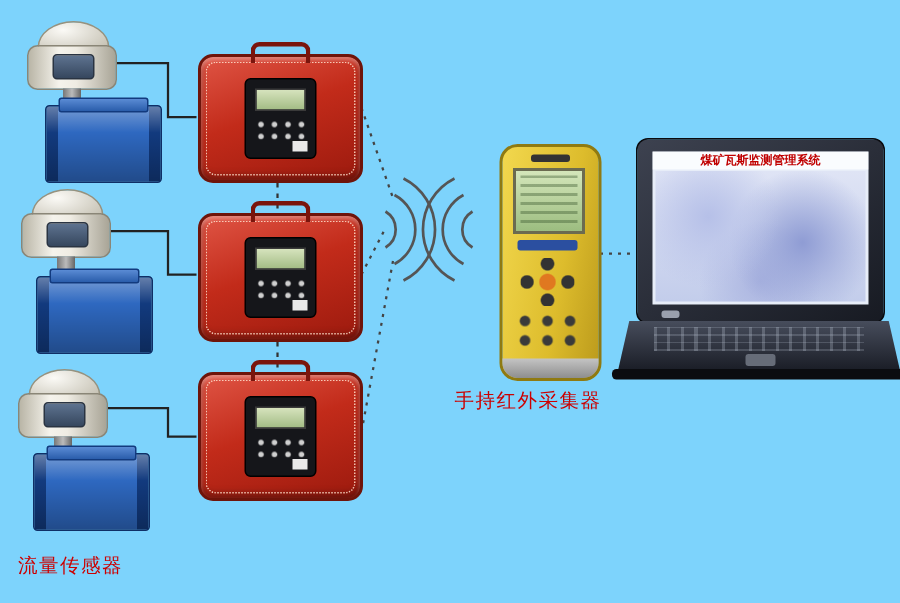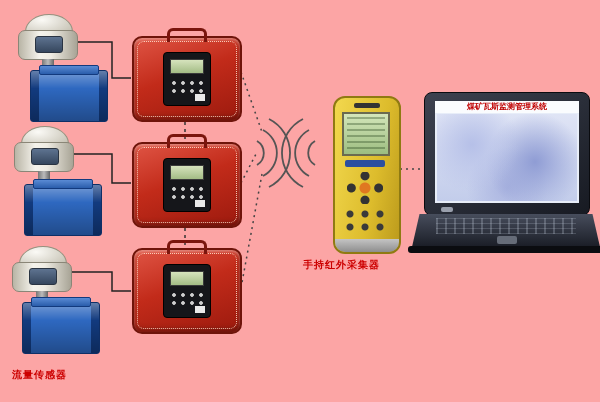--- a/index.html
+++ b/index.html
@@ -1,17 +1,17 @@
 <!DOCTYPE html>
 <html><head>
 <meta charset="utf-8">
 <style>
   html,body{margin:0;padding:0;background:#fff;}
   body{width:600px;height:402px;overflow:hidden;font-family:"Liberation Sans",sans-serif;}
-  #stage{position:relative;width:600px;height:402px;background:#fca5a5;}
+  #stage{position:relative;width:600px;height:402px;background:#7dd3fc;}
 
   
   #wires{position:absolute;left:0;top:0;z-index:1;}
 
   
   .sensor-group{position:absolute;z-index:2;}
   .xmtr{position:absolute;width:60px;height:56px;}
   .xmtr-cap{position:absolute;top:0;left:7px;width:46px;height:20px;
     border-radius:50% 50% 40% 40% / 80% 80% 20% 20%;
     background:radial-gradient(ellipse at 35% 25%,#fbfaf6,#c6c2b4 85%);
@@ -96,21 +96,21 @@
   .laptop-base::before{content:"";position:absolute;left:13%;right:13%;top:4px;height:16px;
     background:
       repeating-linear-gradient(90deg,rgba(200,210,225,.25) 0 2px,transparent 2px 9px),
       repeating-linear-gradient(0deg,rgba(200,210,225,.2) 0 1px,transparent 1px 5px);}
   .laptop-base::after{content:"";position:absolute;left:45%;width:11%;bottom:3px;height:8px;
     background:#666c78;border-radius:2px;}
   .laptop-bottom{position:absolute;left:408px;top:246px;width:196px;height:7px;z-index:2;
     background:#0b0c10;border-radius:3px;}
 
   
-  .label{position:absolute;z-index:3;color:#cc0000;font-weight:bold;font-size:10px;
+  .label{position:absolute;z-index:3;color:#cc0000;font-weight:normal;font-size:13px;
     letter-spacing:1px;white-space:nowrap;}
 </style>
 </head>
 <body>
 
 <div id="stage">
 
   <svg id="wires" width="600" height="402">
     <g stroke="#222" stroke-width="1.5" fill="none">
       <path d="M78,42 H112 V78 H131"></path>

